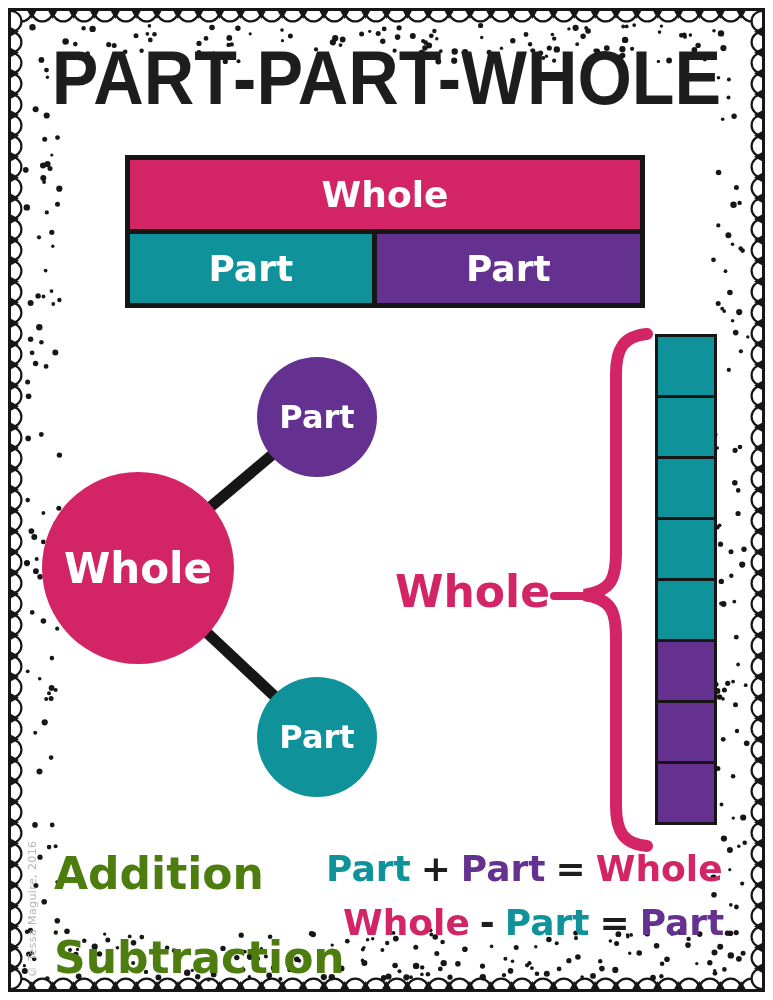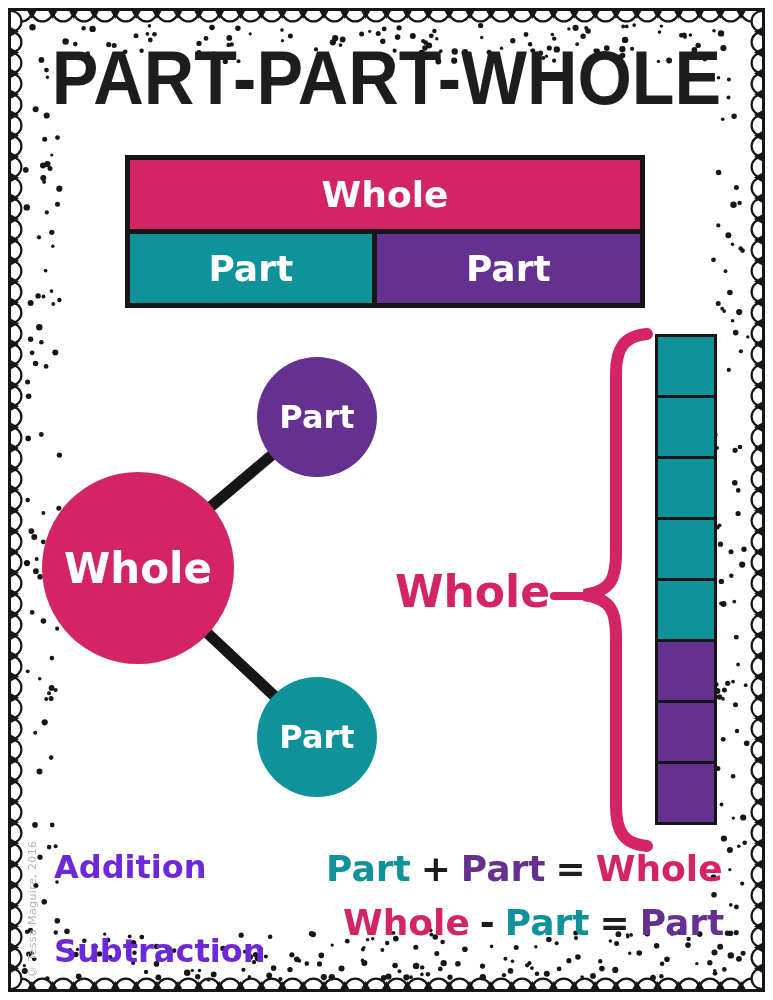--- a/index.html
+++ b/index.html
@@ -30,21 +30,21 @@
   .circle.part-top{left:257px;top:357px;width:120px;height:120px;font-size:32px;}
   .circle.part-bottom{left:257px;top:677px;width:120px;height:120px;font-size:32px;}
   
   .tower{position:absolute;left:655px;top:334px;width:62px;}
   .cube{width:62px;height:64px;border:3px solid #161616;box-sizing:border-box;margin-top:-3px;}
   .cube:first-child{margin-top:0;}
   
   .brace-label{position:absolute;left:395px;top:566px;width:155px;text-align:center;
     font-weight:700;font-size:44px;}
   
-  .eq-label{position:absolute;left:54px;font-weight:700;font-size:32px;color:#6d28d9;white-space:nowrap;}
+  .eq-label{position:absolute;left:54px;font-weight:700;font-size:44px;color:#4d7c0f;white-space:nowrap;}
   .eq-expr{position:absolute;display:flex;gap:10px;font-weight:700;font-size:36px;white-space:nowrap;}
   .eq-row1 .eq-label{top:848px;}
   .eq-row1 .eq-expr{top:848px;left:326px;}
   .eq-row2 .eq-label{top:932px;}
   .eq-row2 .eq-expr{top:902px;left:343px;}
   
   .copyright{
     position:absolute;left:26px;bottom:22px;height:152px;
     writing-mode:vertical-rl;transform:rotate(180deg);
     color:#b3b3b3;font-size:11px;letter-spacing:0.4px;white-space:nowrap;

